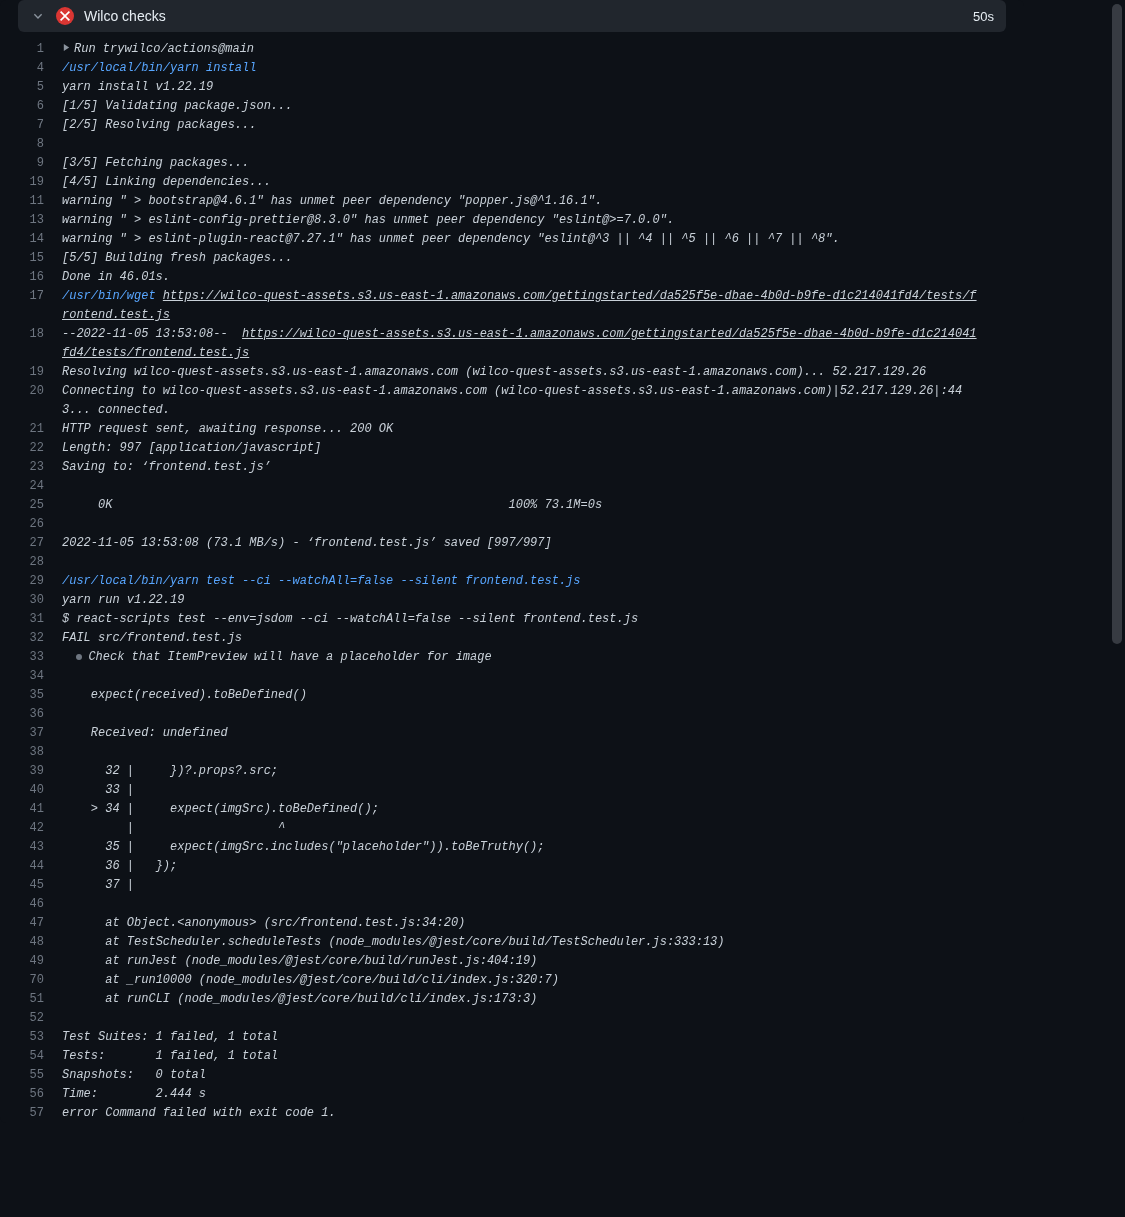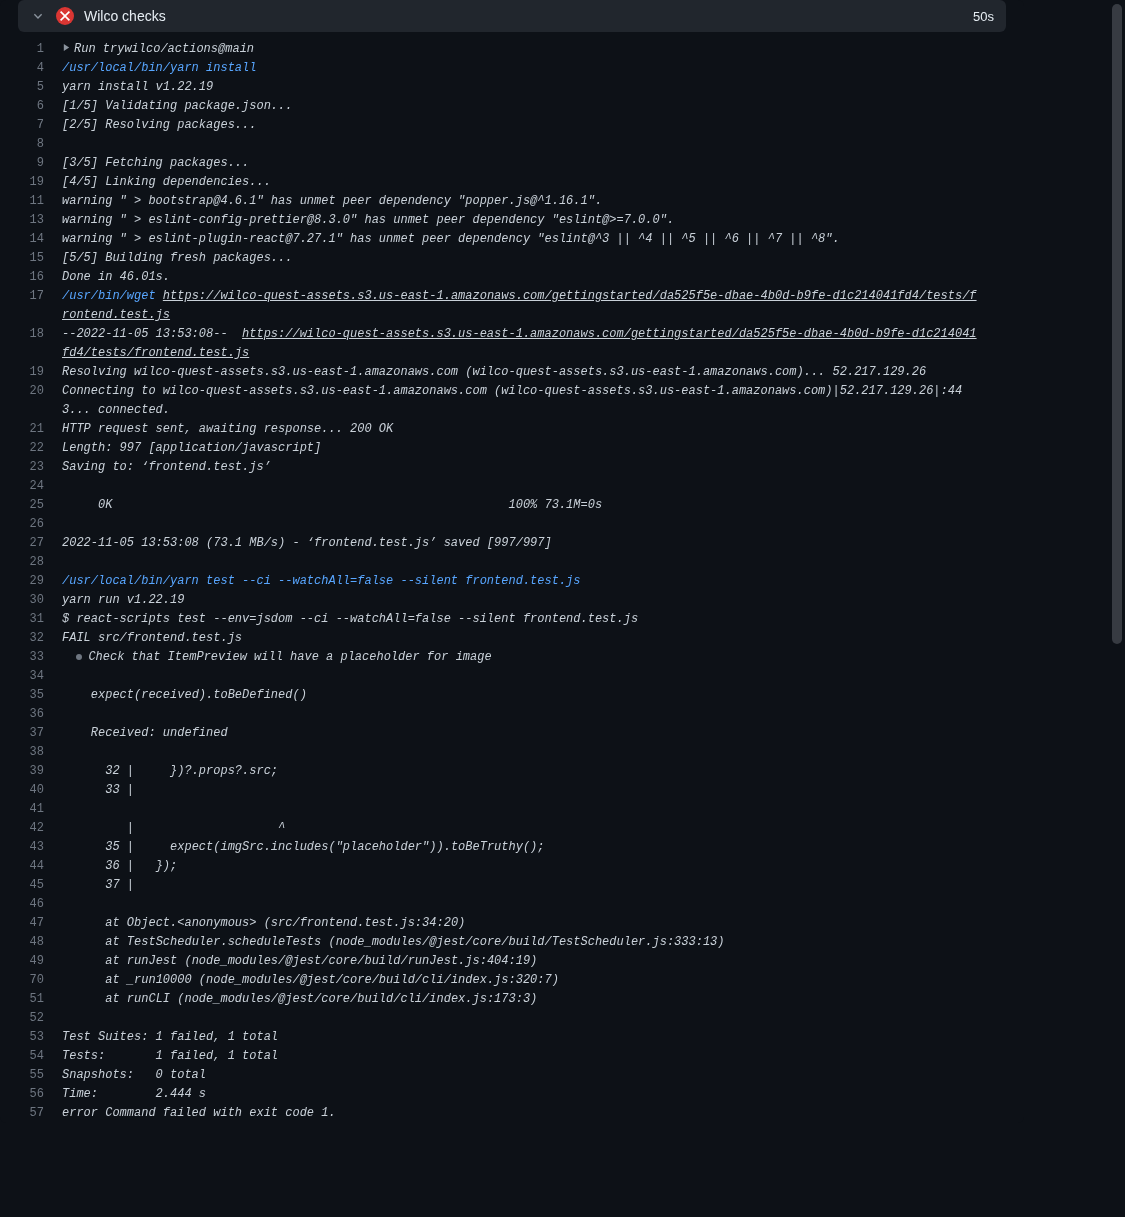--- a/index.html
+++ b/index.html
@@ -283,20 +283,21 @@
       <div class="line">
         <span class="lineno">39</span>
         <span class="content">      32 |     })?.props?.src;</span>
       </div>
       <div class="line">
         <span class="lineno">40</span>
         <span class="content">      33 |</span>
       </div>
       <div class="line">
         <span class="lineno">41</span>
+        <span class="content">    &gt; 34 |     expect(imgSrc).toBeDefined();</span>
       </div>
       <div class="line">
         <span class="lineno">42</span>
         <span class="content">         |                    ^</span>
       </div>
       <div class="line">
         <span class="lineno">43</span>
         <span class="content">      35 |     expect(imgSrc.includes("placeholder")).toBeTruthy();</span>
       </div>
       <div class="line">

